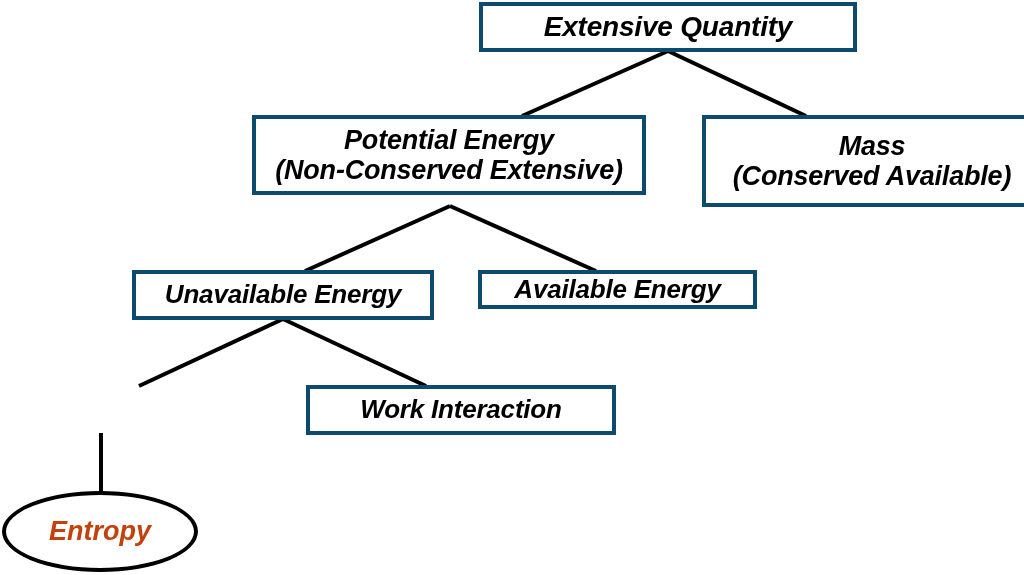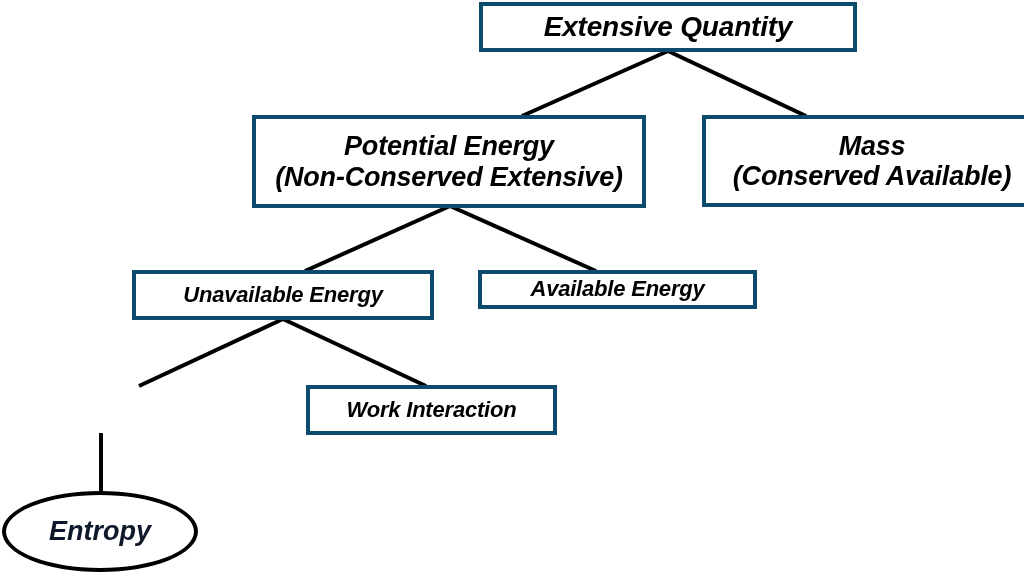--- a/index.html
+++ b/index.html
@@ -54,31 +54,31 @@
   }
   .ellipse-label {
     font-weight: bold;
     font-style: italic;
     line-height: 1;
     white-space: nowrap;
   }
 
   
   #node-extensive-quantity { left: 479px; top: 2px;   width: 378px; height: 50px; }
-  #node-potential-energy   { left: 252px; top: 115px; width: 394px; height: 93px; }
+  #node-potential-energy   { left: 252px; top: 115px; width: 394px; height: 80px; }
   #node-mass               { left: 682px; top: 115px; width: 340px; height: 92px; margin-left: 20px; }
   #node-unavailable-energy { left: 132px; top: 270px; width: 302px; height: 50px; }
   #node-available-energy   { left: 478px; top: 270px; width: 279px; height: 39px; }
   #node-heat-interaction   { left: 2px;   top: 385px; width: 247px; height: 50px; }
-  #node-work-interaction   { left: 306px; top: 385px; width: 251px; height: 50px; }
+  #node-work-interaction   { left: 306px; top: 385px; width: 310px; height: 50px; }
   #node-entropy            { left: 2px;   top: 491px; width: 196px; height: 81px; }
 
   .fs-28 { font-size: 28px; }
   .fs-27 { font-size: 27px; }
-  .fs-26 { font-size: 22px; }
+  .fs-26 { font-size: 26px; }
 </style>
 </head>
 <body>
 
 <div id="diagram-root">
 
   <svg id="edge-layer" viewBox="0 0 1024 575" width="1024" height="575" aria-hidden="true">
 
     <line x1="668" y1="51" x2="522" y2="116" stroke="#000000" stroke-width="4"></line>
 
@@ -116,16 +116,16 @@
   <div class="node" id="node-available-energy">
     <span class="node-line fs-26">Available Energy</span>
   </div>
 
 
   <div class="node" id="node-work-interaction">
     <span class="node-line fs-26">Work Interaction</span>
   </div>
 
   <div class="ellipse-node" id="node-entropy">
-    <span class="ellipse-label fs-27" style="color: #0f172a;">Entropy</span>
+    <span class="ellipse-label fs-27" style="color: #c2410c;">Entropy</span>
   </div>
 
 </div>
 
 </body></html>

